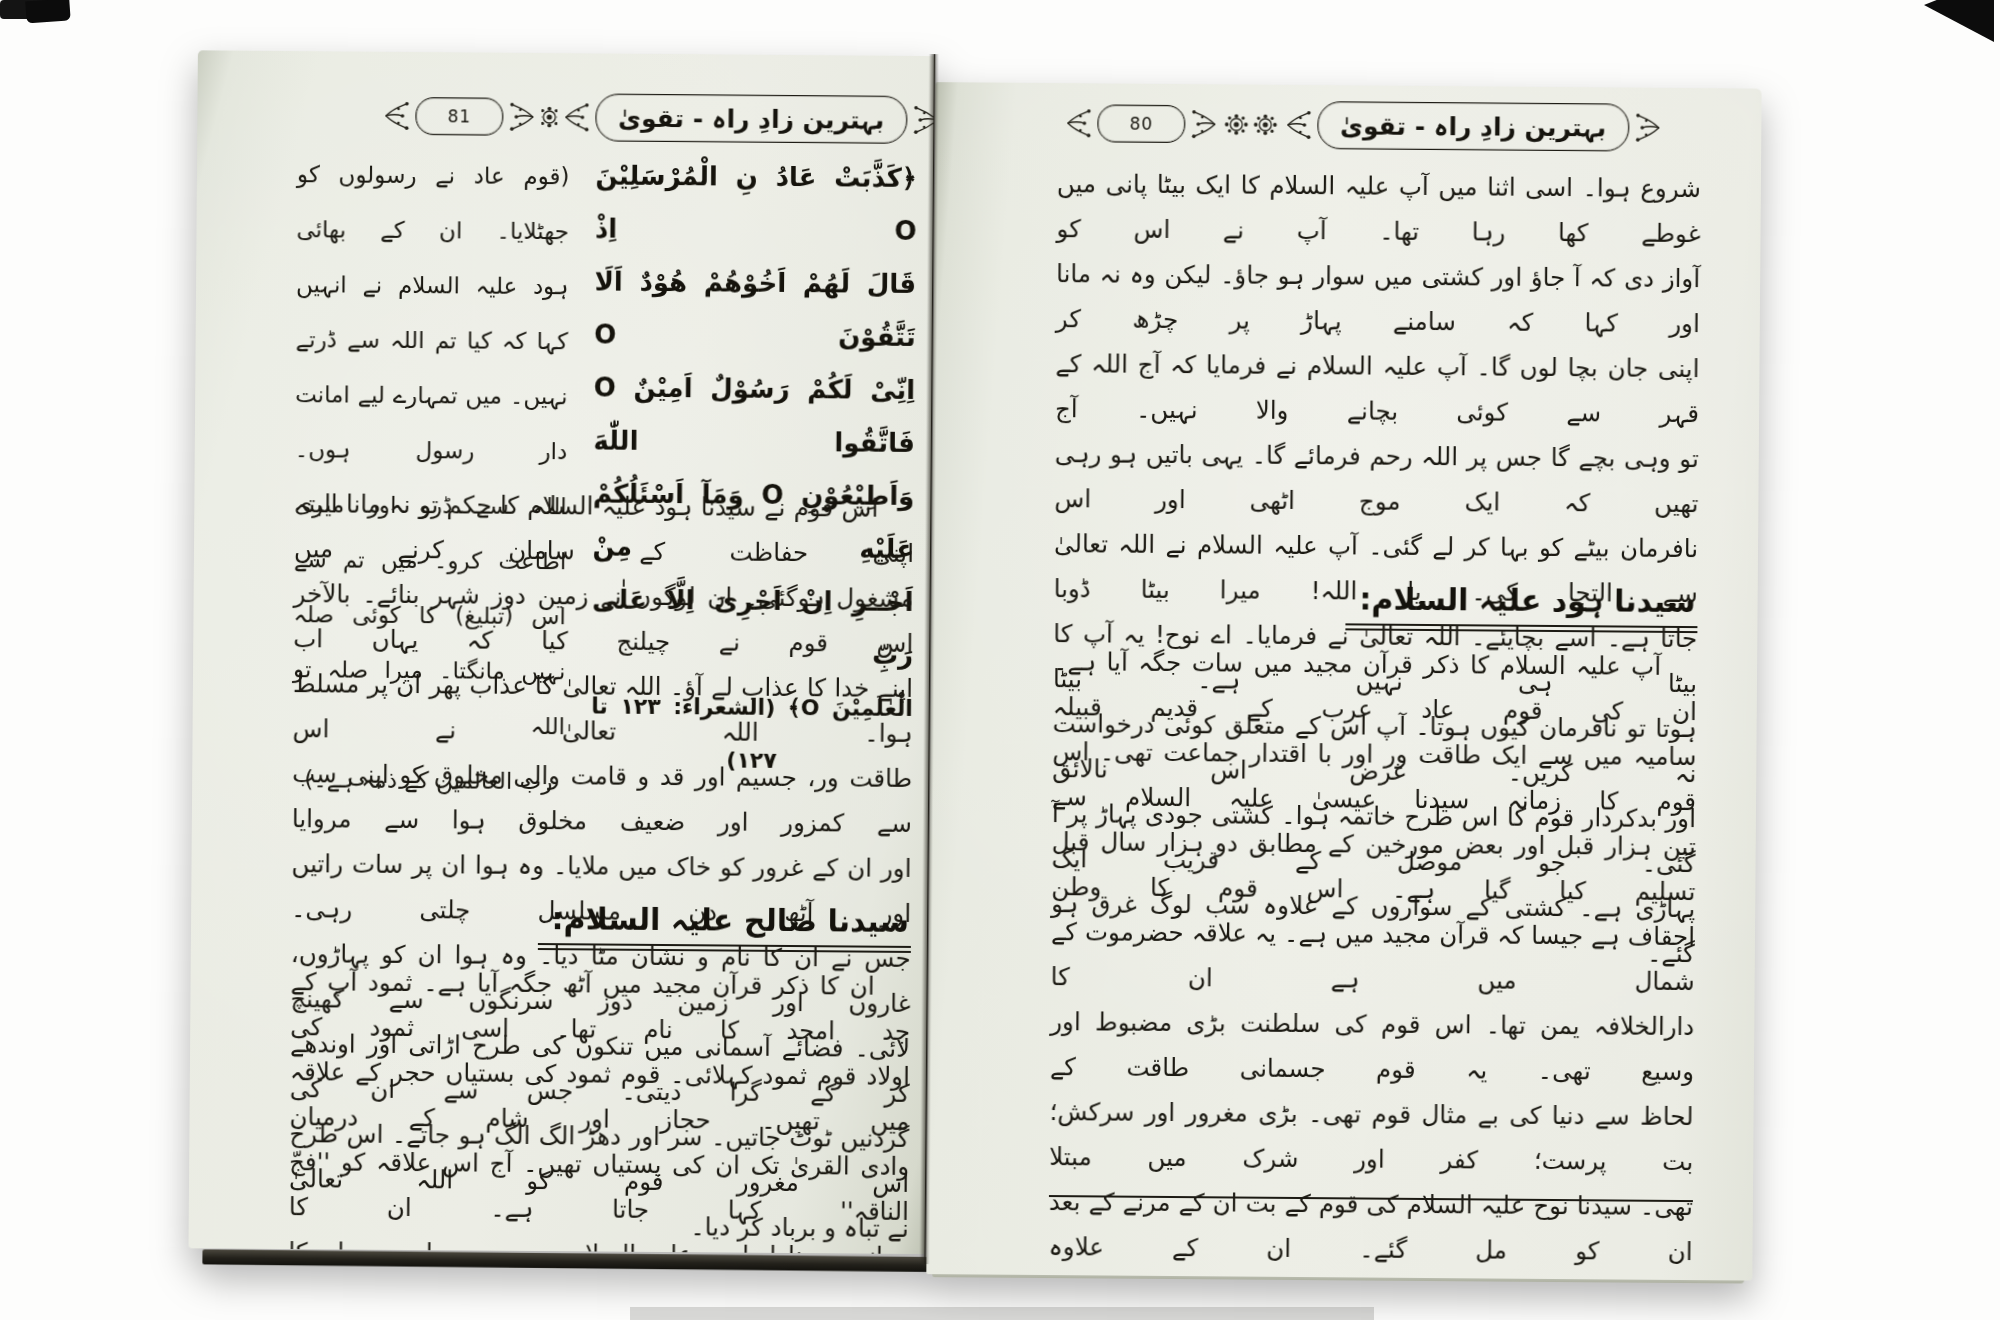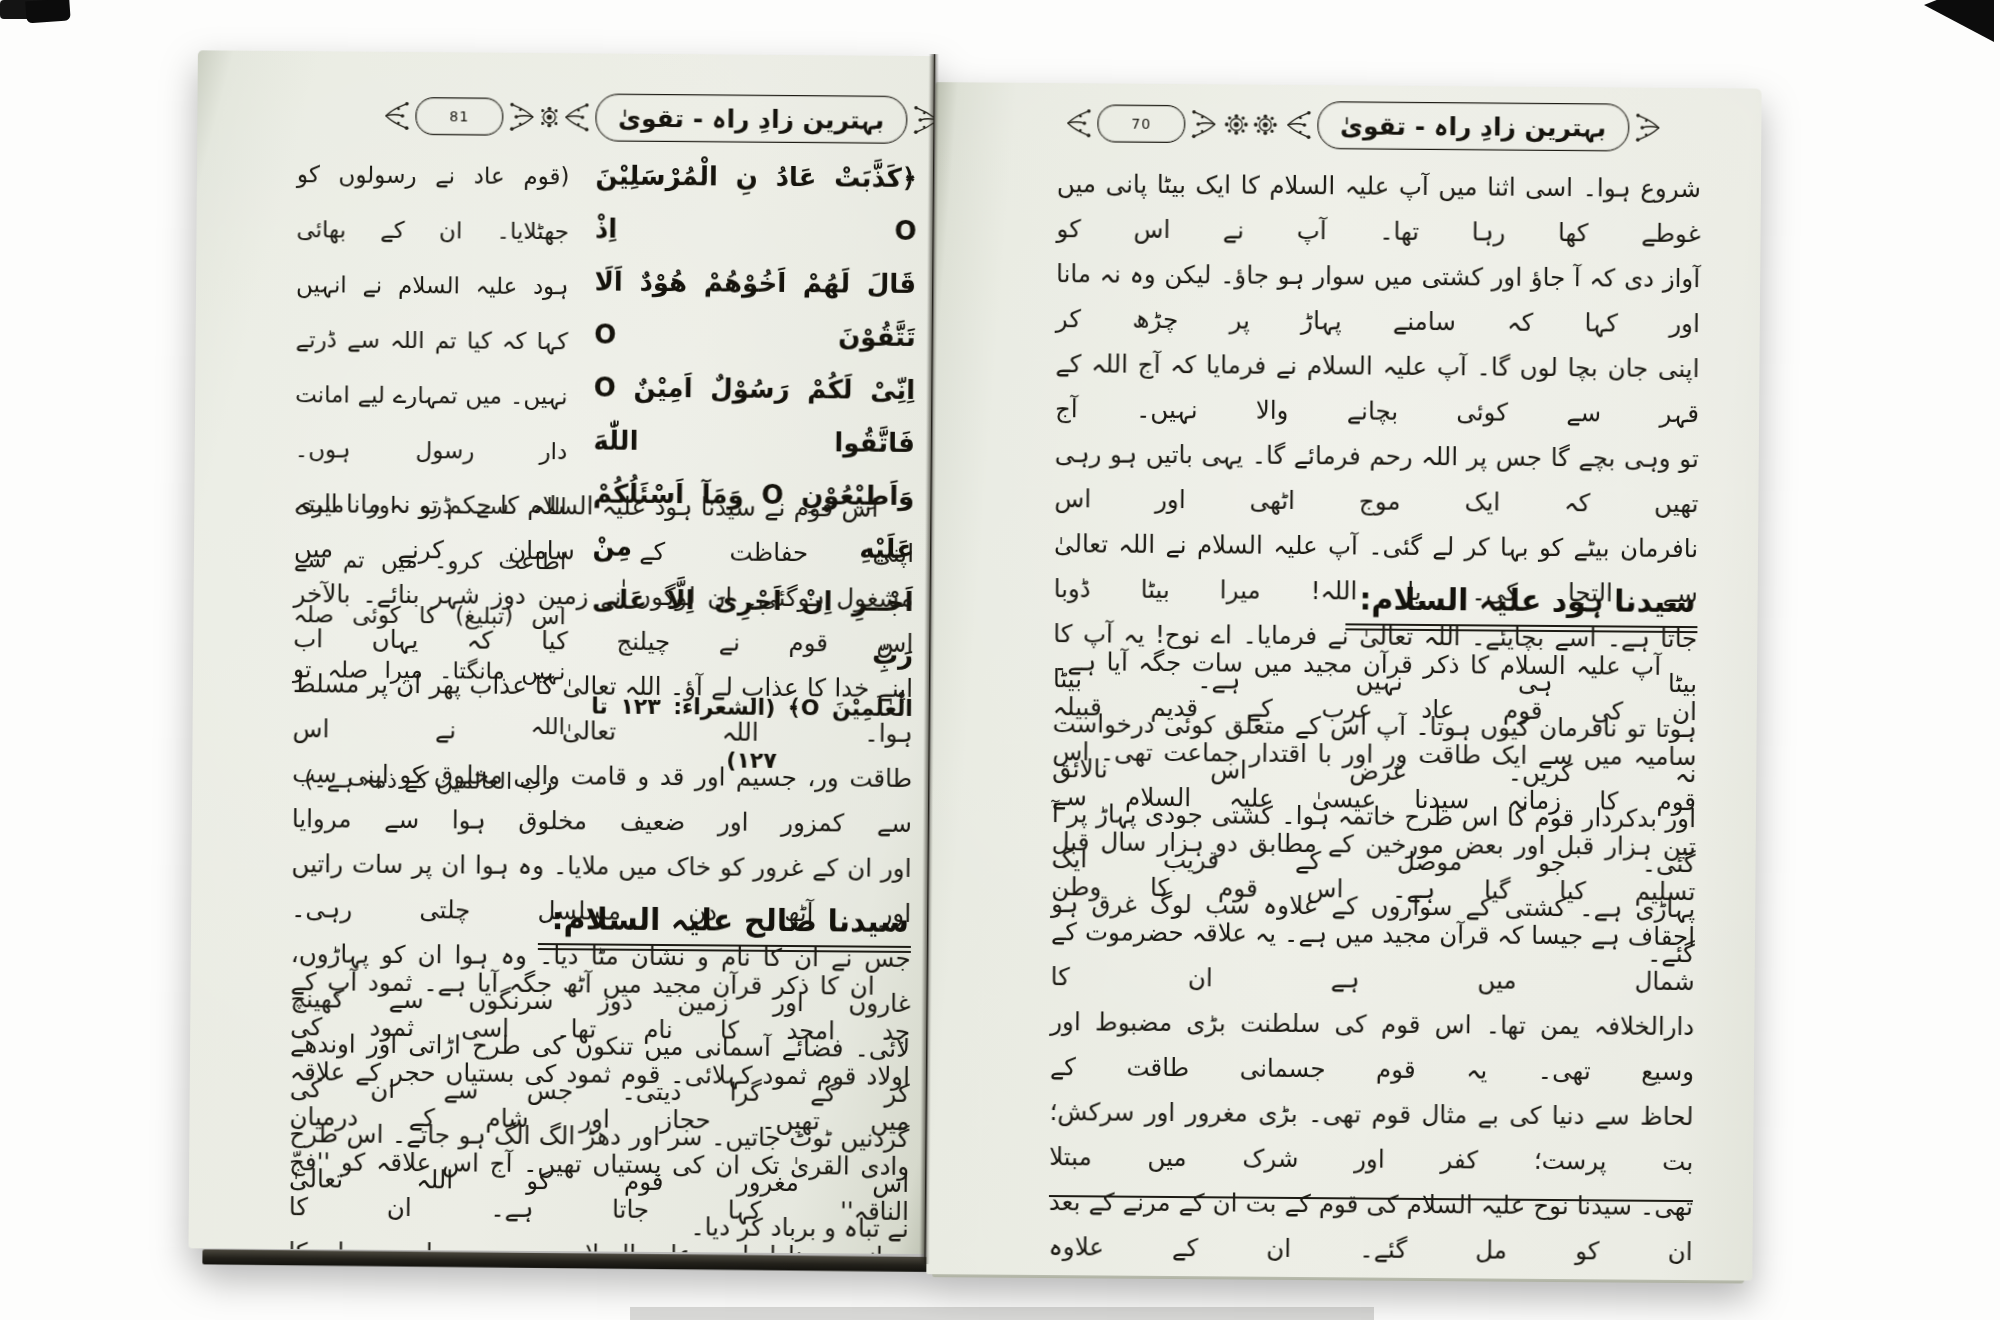--- a/index.html
+++ b/index.html
@@ -58,21 +58,21 @@
   }
   .ph-left{left:186px;right:-6px;top:36px;}
   .ph-right{left:130px;right:100px;top:12px;}
   .orn{width:26px;height:22px;flex:0 0 auto;}
   .orn-sprig{width:26px;height:34px;flex:0 0 auto;}
   .flip{transform:scaleX(-1);}
   .orn-row{display:flex;align-items:center;gap:3px;flex:1;justify-content:center;min-width:0;overflow:hidden;}
   .page-num-pill{
     flex:0 0 auto;min-width:86px;height:36px;border:1.8px solid #1c1a13;border-radius:18px;
     display:flex;align-items:center;justify-content:center;
-    font-size:14px;letter-spacing:1px;color:#191710;box-shadow:inset 0 0 0 1px rgba(28,26,19,0.25);
+    font-size:17px;letter-spacing:1px;color:#191710;box-shadow:inset 0 0 0 1px rgba(28,26,19,0.25);
   }
   .title-cartouche{
     flex:0 0 auto;height:46px;border:1.9px solid #1c1a13;border-radius:23px;
     display:flex;align-items:center;justify-content:center;padding:0 22px;
     font-size:25px;font-weight:bold;color:#16140e;
     box-shadow:inset 0 0 0 1px rgba(28,26,19,0.2);
   }
 
   
   .content{position:absolute;direction:rtl;}
@@ -220,21 +220,21 @@
           <div class="bline">زمانہ سیدنا ابراہیم علیہ السلام سے بہت پہلے ہے۔ ان کا مذہب آہستہ آہستہ بت پرستی بن گیا تھا۔</div>
         </div>
     </div>
 
     <div class="page page-right">
 
       <div class="page-header ph-right">
         <svg class="orn-sprig flip">
             <use href="#sym-sprig"></use>
           </svg>
-        <div class="page-num-pill">70</div>
+        <div class="page-num-pill">80</div>
         <svg class="orn-sprig">
             <use href="#sym-sprig"></use>
           </svg>
         <div class="orn-row">
 
           <svg class="orn">
               <use href="#sym-rosette"></use>
             </svg>
           <svg class="orn">
               <use href="#sym-rosette"></use>

